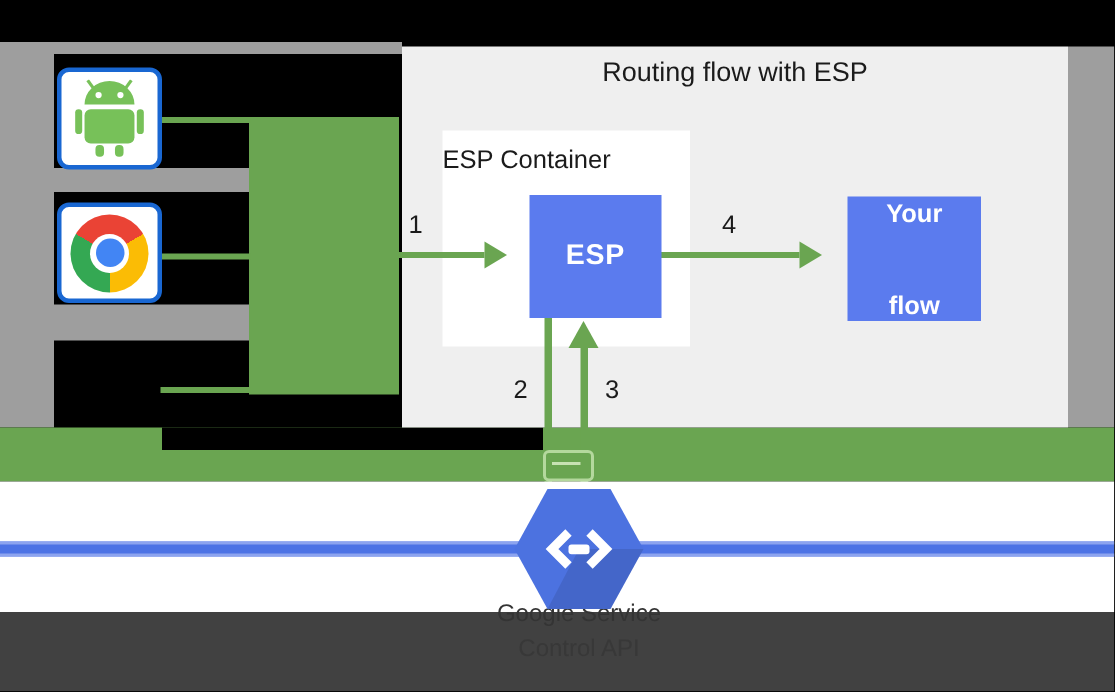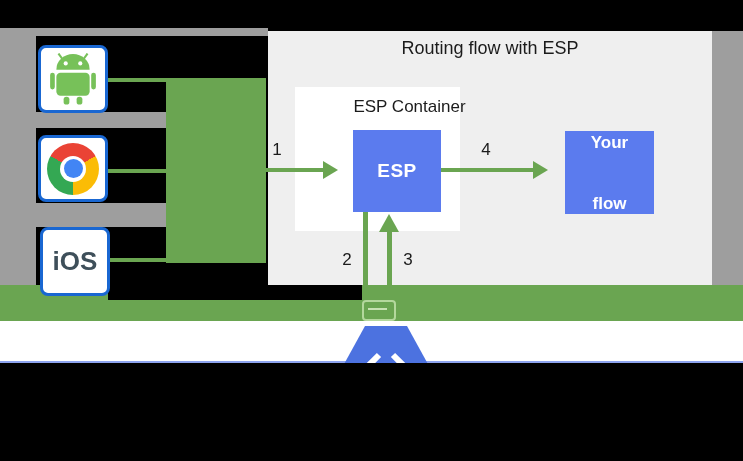--- a/index.html
+++ b/index.html
@@ -1,16 +1,16 @@
 <!DOCTYPE html>
 <html><head>
 <meta charset="utf-8">
 <style>
   html,body{margin:0;padding:0;background:#000;}
-  .stage{position:relative;width:743px;height:363px;background:#000;overflow:hidden;
+  .stage{position:relative;width:743px;height:461px;background:#000;overflow:hidden;
          font-family:"Liberation Sans",sans-serif;color:#212121;}
   .abs{position:absolute;}
 
   
   .gray{background:#9e9e9e;}
   .gray-top{left:0;top:28px;width:268px;height:8px;}
   .gray-col{left:0;top:36px;width:36px;height:249px;}
   .gray-strip1{left:0;top:112px;width:166px;height:16px;}
   .gray-strip2{left:0;top:203px;width:166px;height:24px;}
   .gray-right{left:712px;top:31px;width:31px;height:254px;}
@@ -34,21 +34,21 @@
   .headU{left:379px;top:214px;width:0;height:0;border-left:10px solid transparent;border-right:10px solid transparent;border-bottom:18px solid #6aa551;background:none;}
   .glow{left:362px;top:300px;width:30px;height:17px;border:2px solid rgba(193,224,170,.85);border-radius:4px;background:none;}
   .glow-dash{left:368px;top:308px;width:19px;height:2px;background:rgba(210,233,190,.9);}
 
   
   .panel{left:268px;top:31px;width:444px;height:254px;background:#efefef;}
   .panel-title{left:268px;top:38px;width:444px;text-align:center;font-size:18px;color:#1b1b1b;}
   .wbox{background:#fff;}
   .esp-cont{left:295px;top:87px;width:165px;height:144px;}
   .your-cont{left:511px;top:87px;width:166px;height:144px;}
-  .wbox-label{width:100%;text-align:center;margin-top:10px;font-size:17px;color:#1b1b1b;padding-left:32px;}
+  .wbox-label{width:100%;text-align:left;margin-top:10px;font-size:17px;color:#1b1b1b;}
   .bluebox{background:#5b7bee;color:#fff;font-weight:bold;display:flex;align-items:center;justify-content:center;flex-direction:column;margin-left:16px;}
   .esp-box{left:337px;top:130px;width:88px;height:82px;font-size:19px;letter-spacing:.5px;}
   .your-box{left:549px;top:131px;width:89px;height:83px;font-size:17px;line-height:21px;gap:40px;}
 
   .stepnum{width:18px;text-align:center;font-size:17px;color:#1b1b1b;}
   .n1{left:268px;top:140px;}
   .n4{left:477px;top:140px;}
   .n2{left:338px;top:250px;}
   .n3{left:399px;top:250px;}
 
@@ -145,27 +145,25 @@
       <circle cx="29" cy="10" r="2" fill="#fff"></circle>
     </svg>
   </div>
   <div class="abs client chrome-box">
     <div class="chrome-logo">
       <div class="chrome-white">
           <div class="chrome-blue"></div>
         </div>
     </div>
   </div>
-  <div class="abs client ios-box">
-    <span>iOS</span>
-  </div>
 
   <div class="abs white-band"></div>
   <div class="abs blue-line"></div>
   <div class="abs dark-bar"></div>
+  <div class="abs svc1">Google Service</div>
   <div class="abs svc2">Control API</div>
 
   <div class="abs hexwrap">
     <svg width="90" height="84" viewBox="0 0 90 84">
       <polygon points="2,42 24,2 66,2 88,42 66,82 24,82" fill="#4c72e0"></polygon>
       <polygon points="45,42 88,42 66,82 24,82" fill="rgba(0,0,0,0.10)"></polygon>
       <polyline points="38,31 27,42 38,53" fill="none" stroke="#fff" stroke-width="6"></polyline>
       <polyline points="52,31 63,42 52,53" fill="none" stroke="#fff" stroke-width="6"></polyline>
       <rect x="38" y="39" width="14" height="6.5" rx="2" fill="#fff"></rect>
     </svg>

